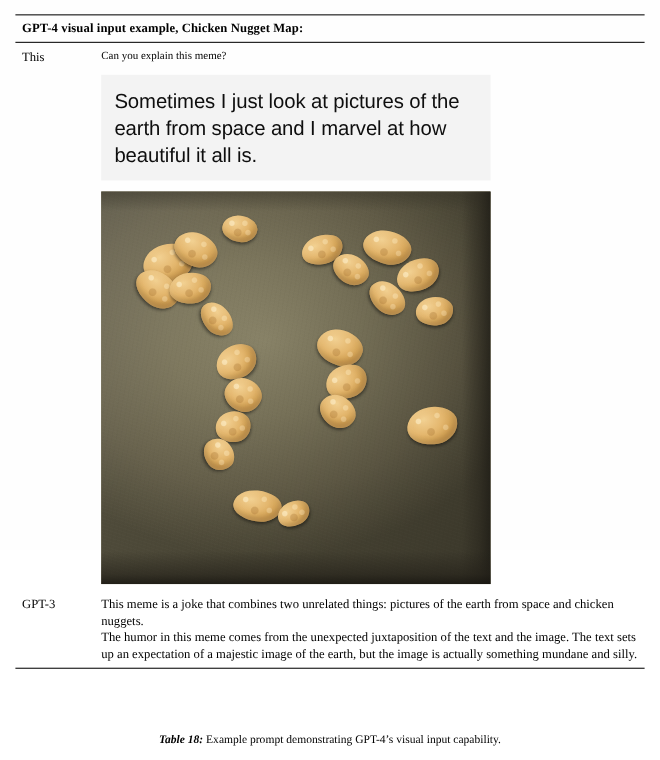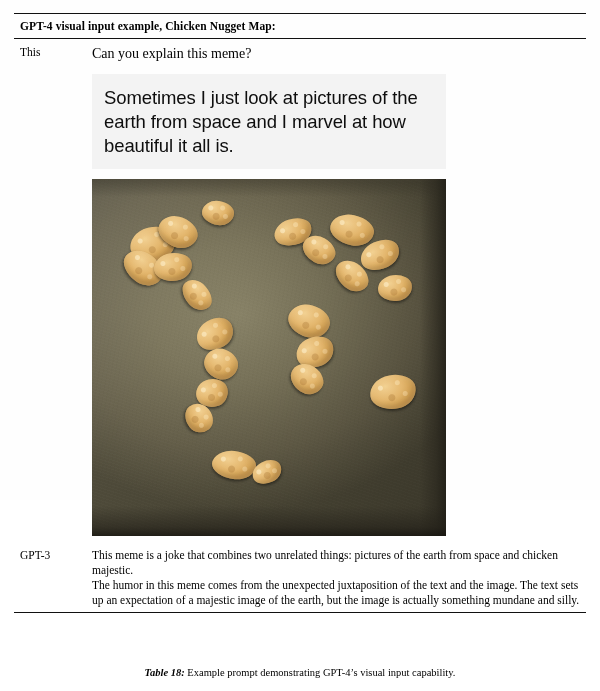--- a/index.html
+++ b/index.html
@@ -48,21 +48,21 @@
     flex: 0 0 72px;
     font-size: 11.5px;
     line-height: 1.3;
   }
   .row .content {
     flex: 1 1 auto;
     font-size: 11.5px;
     line-height: 1.32;
   }
   .user-question {
-    font-size: 14px;
+    font-size: 10px;
     line-height: 1.3;
   }
   .meme-wrap {
     margin: 10px 0 2px 0;
     display: flex;
     justify-content: flex-start;
   }
   .meme {
     width: 354px;
   }
@@ -213,21 +213,21 @@
               <div class="nugget" style="left:160px; top:282px; width:30px; height:22px; transform:rotate(-26deg);"></div>
             </div>
           </div>
         </div>
       </div>
     </div>
 
     <div class="row">
       <div class="speaker">GPT-3</div>
       <div class="content answer">
-        <p>This meme is a joke that combines two unrelated things: pictures of the earth from space and chicken majestic.</p>
+        <p>This meme is a joke that combines two unrelated things: pictures of the earth from space and chicken nuggets.</p>
         <p>The humor in this meme comes from the unexpected juxtaposition of the text and the image. The text sets up an expectation of a majestic image of the earth, but the image is actually something mundane and silly.</p>
       </div>
     </div>
 
   </div>
 
   <div class="caption">
     <b>Table 18:</b><span> Example prompt demonstrating GPT-4’s visual input capability.</span>
   </div>
 

